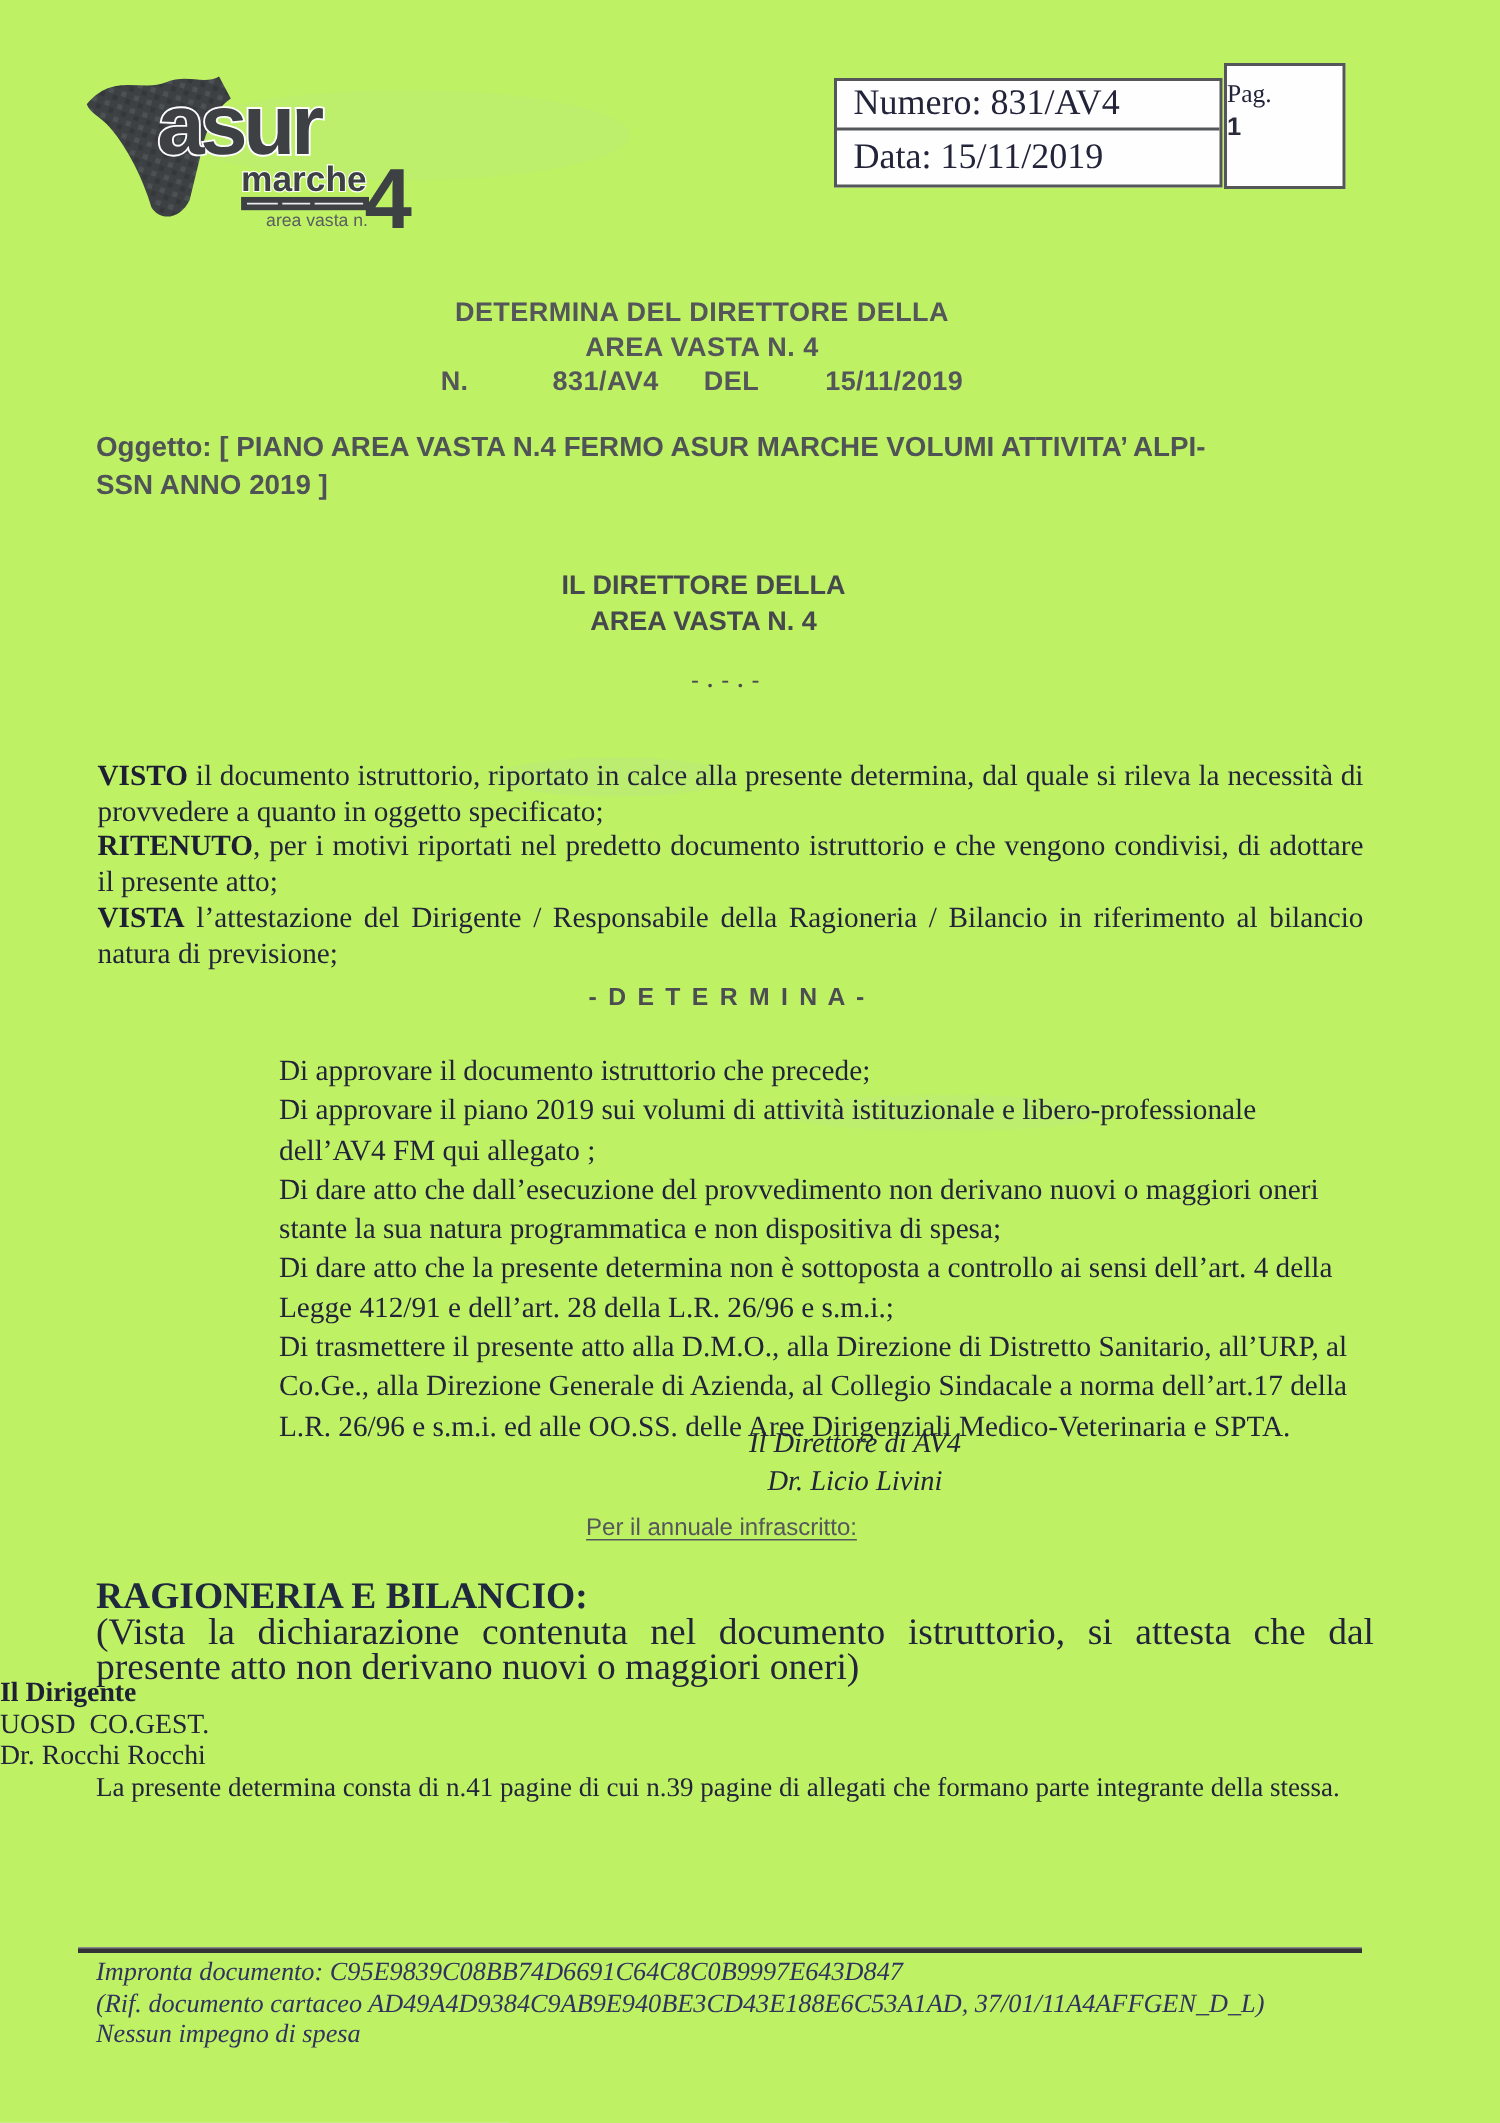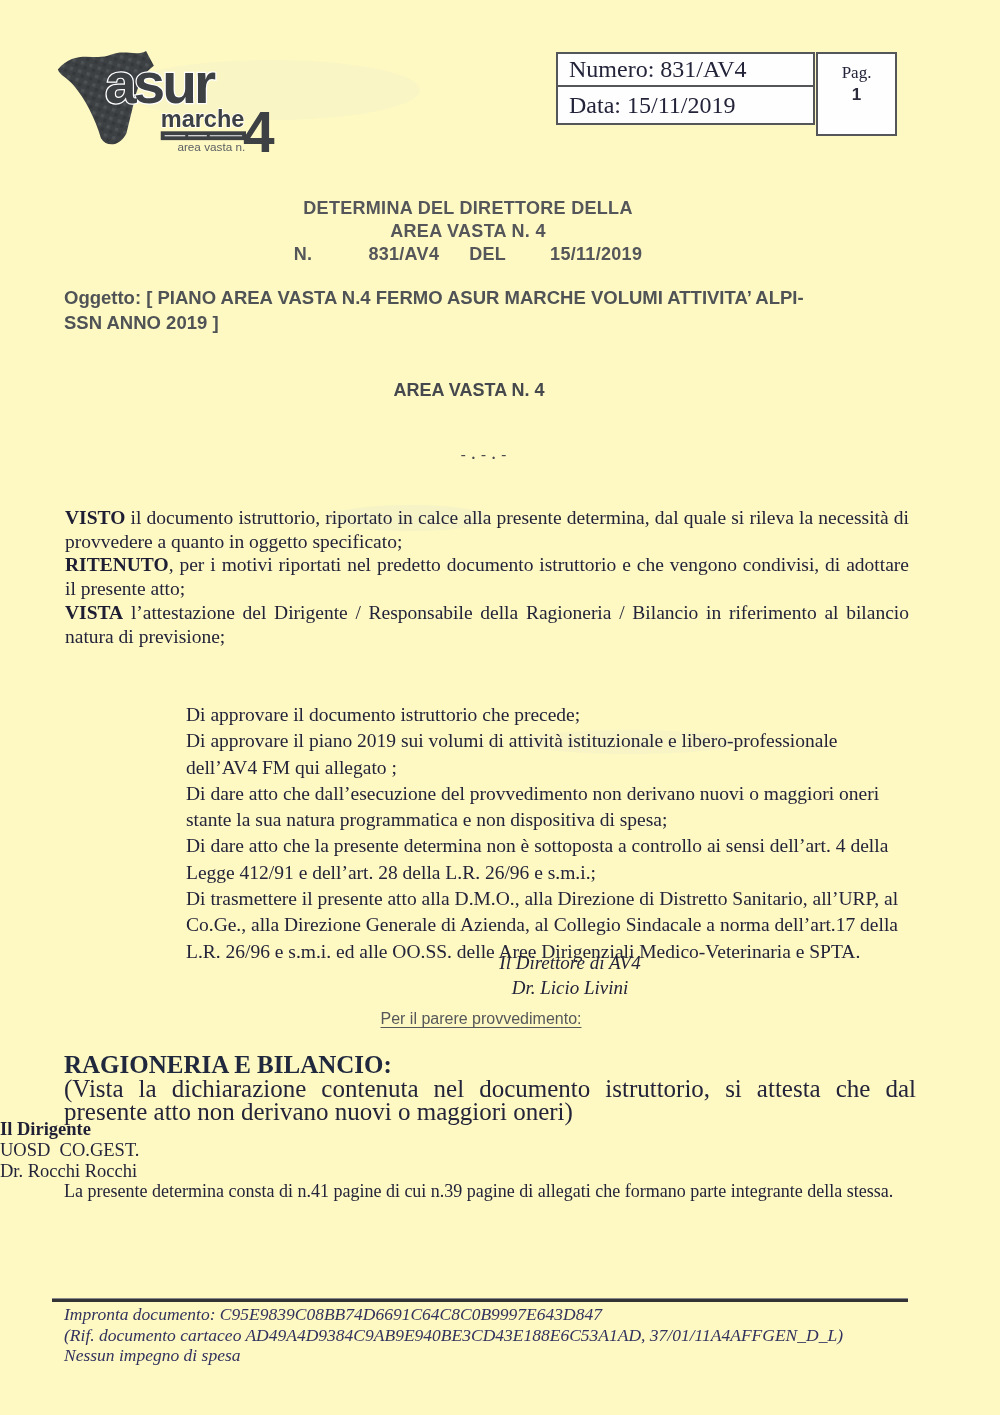--- a/index.html
+++ b/index.html
@@ -3,38 +3,38 @@
 <meta charset="utf-8">
 <style>
   html,body{margin:0;padding:0;}
   body{
     width:1000px;height:1415px;
     background:#e8e8e8;
     font-family:"Liberation Serif", serif;
   }
   #page{
     position:relative;width:1000px;height:1415px;overflow:hidden;
-    background:#fef9c3;
+    background:#bef264;
     color:#23233a;
   }
   
   .blob{position:absolute;border-radius:50%;pointer-events:none;}
   .blob1{left:330px;top:505px;width:160px;height:26px;background:rgba(175,195,225,0.10);}
   .blob2{left:520px;top:730px;width:220px;height:24px;background:rgba(175,195,225,0.08);}
   .blob3{left:120px;top:60px;width:300px;height:60px;background:rgba(180,200,228,0.07);}
 
   .abs{position:absolute;}
 
   
   .logo{left:50px;top:40px;width:245px;height:115px;}
   .meta{left:556px;top:52px;width:255px;border:2px solid #55565a;background:#fefefe;}
   .meta-row{font-size:24px;color:#23233a;padding-left:11px;}
   .meta-row.first{height:31px;line-height:31px;border-bottom:2px solid #55565a;}
   .meta-row.second{height:36px;line-height:36px;}
-  .pag{left:816px;top:52px;width:77px;height:80px;border:2px solid #55565a;text-align:center;background:#fefefe;}
+  .pag{left:816px;top:42px;width:77px;height:80px;border:2px solid #55565a;background:#fefefe;}
   .pag-label{font-size:17px;color:#23233a;margin-top:9px;}
   .pag-value{font-family:"Liberation Sans",sans-serif;font-weight:bold;font-size:17px;color:#2a2a3a;margin-top:2px;}
 
   
   .title{left:0;top:197px;width:936px;text-align:center;
     font-family:"Liberation Sans",sans-serif;font-weight:bold;font-size:18px;
     color:#54565a;line-height:23px;letter-spacing:0.3px;}
   .title-row span{display:inline-block;}
   .g1{margin-left:56px;} .g2{margin-left:30px;} .g3{margin-left:44px;}
 
@@ -134,47 +134,49 @@
       <span>N.</span><span class="g1">831/AV4</span><span class="g2">DEL</span><span class="g3">15/11/2019</span>
     </div>
   </div>
 
   <div class="abs subject">
     <div>Oggetto: [ PIANO AREA VASTA N.4 FERMO ASUR MARCHE VOLUMI ATTIVITA’ ALPI-</div>
     <div>SSN ANNO 2019 ]</div>
   </div>
 
   <div class="abs dirheading">
+    <div>IL DIRETTORE DELLA</div>
     <div>AREA VASTA N. 4</div>
   </div>
 
   <div class="abs sep">- . - . -</div>
 
   <div class="abs preamble">
     <p><strong>VISTO</strong><span> il documento istruttorio, riportato in calce alla presente determina, dal quale si rileva la necessità di provvedere a quanto in oggetto specificato;</span></p>
     <p><strong>RITENUTO</strong><span>, per i motivi riportati nel predetto documento istruttorio e che vengono condivisi, di adottare il presente atto;</span></p>
     <p><strong>VISTA</strong><span> l’attestazione del Dirigente / Responsabile della Ragioneria / Bilancio in riferimento al bilancio natura di previsione;</span></p>
   </div>
 
+  <div class="abs det-heading">- D E T E R M I N A -</div>
 
   <div class="abs items">
     <p>Di approvare il documento istruttorio che precede;</p>
     <p>Di approvare il piano 2019 sui volumi di attività istituzionale e libero-professionale dell’AV4 FM qui allegato ;</p>
     <p>Di dare atto che dall’esecuzione del provvedimento non derivano nuovi o maggiori oneri stante la sua natura programmatica e non dispositiva di spesa;</p>
     <p>Di dare atto che la presente determina non è sottoposta a controllo ai sensi dell’art. 4 della Legge 412/91 e dell’art. 28 della L.R. 26/96 e s.m.i.;</p>
     <p>Di trasmettere il presente atto alla D.M.O., alla Direzione di Distretto Sanitario, all’URP, al Co.Ge., alla Direzione Generale di Azienda,  al Collegio Sindacale a norma dell’art.17 della L.R. 26/96 e s.m.i. ed alle OO.SS. delle Aree Dirigenziali Medico-Veterinaria e SPTA.</p>
   </div>
 
   <div class="abs sig-director">
     <div>Il Direttore di AV4</div>
     <div>Dr. Licio Livini</div>
   </div>
 
   <div class="abs parere">
-    <span>Per il parere provvedimento:</span>
+    <span>Per il annuale infrascritto:</span>
   </div>
 
   <div class="abs ragioneria">
     <p class="rag-title">RAGIONERIA E BILANCIO:</p>
     <p>(Vista la dichiarazione contenuta nel documento istruttorio, si attesta che dal presente atto non derivano nuovi o maggiori oneri)</p>
   </div>
 
   <div class="abs sig-dirigente">
     <div class="role">Il Dirigente</div>
     <div class="unit">UOSD  CO.GEST.</div>

